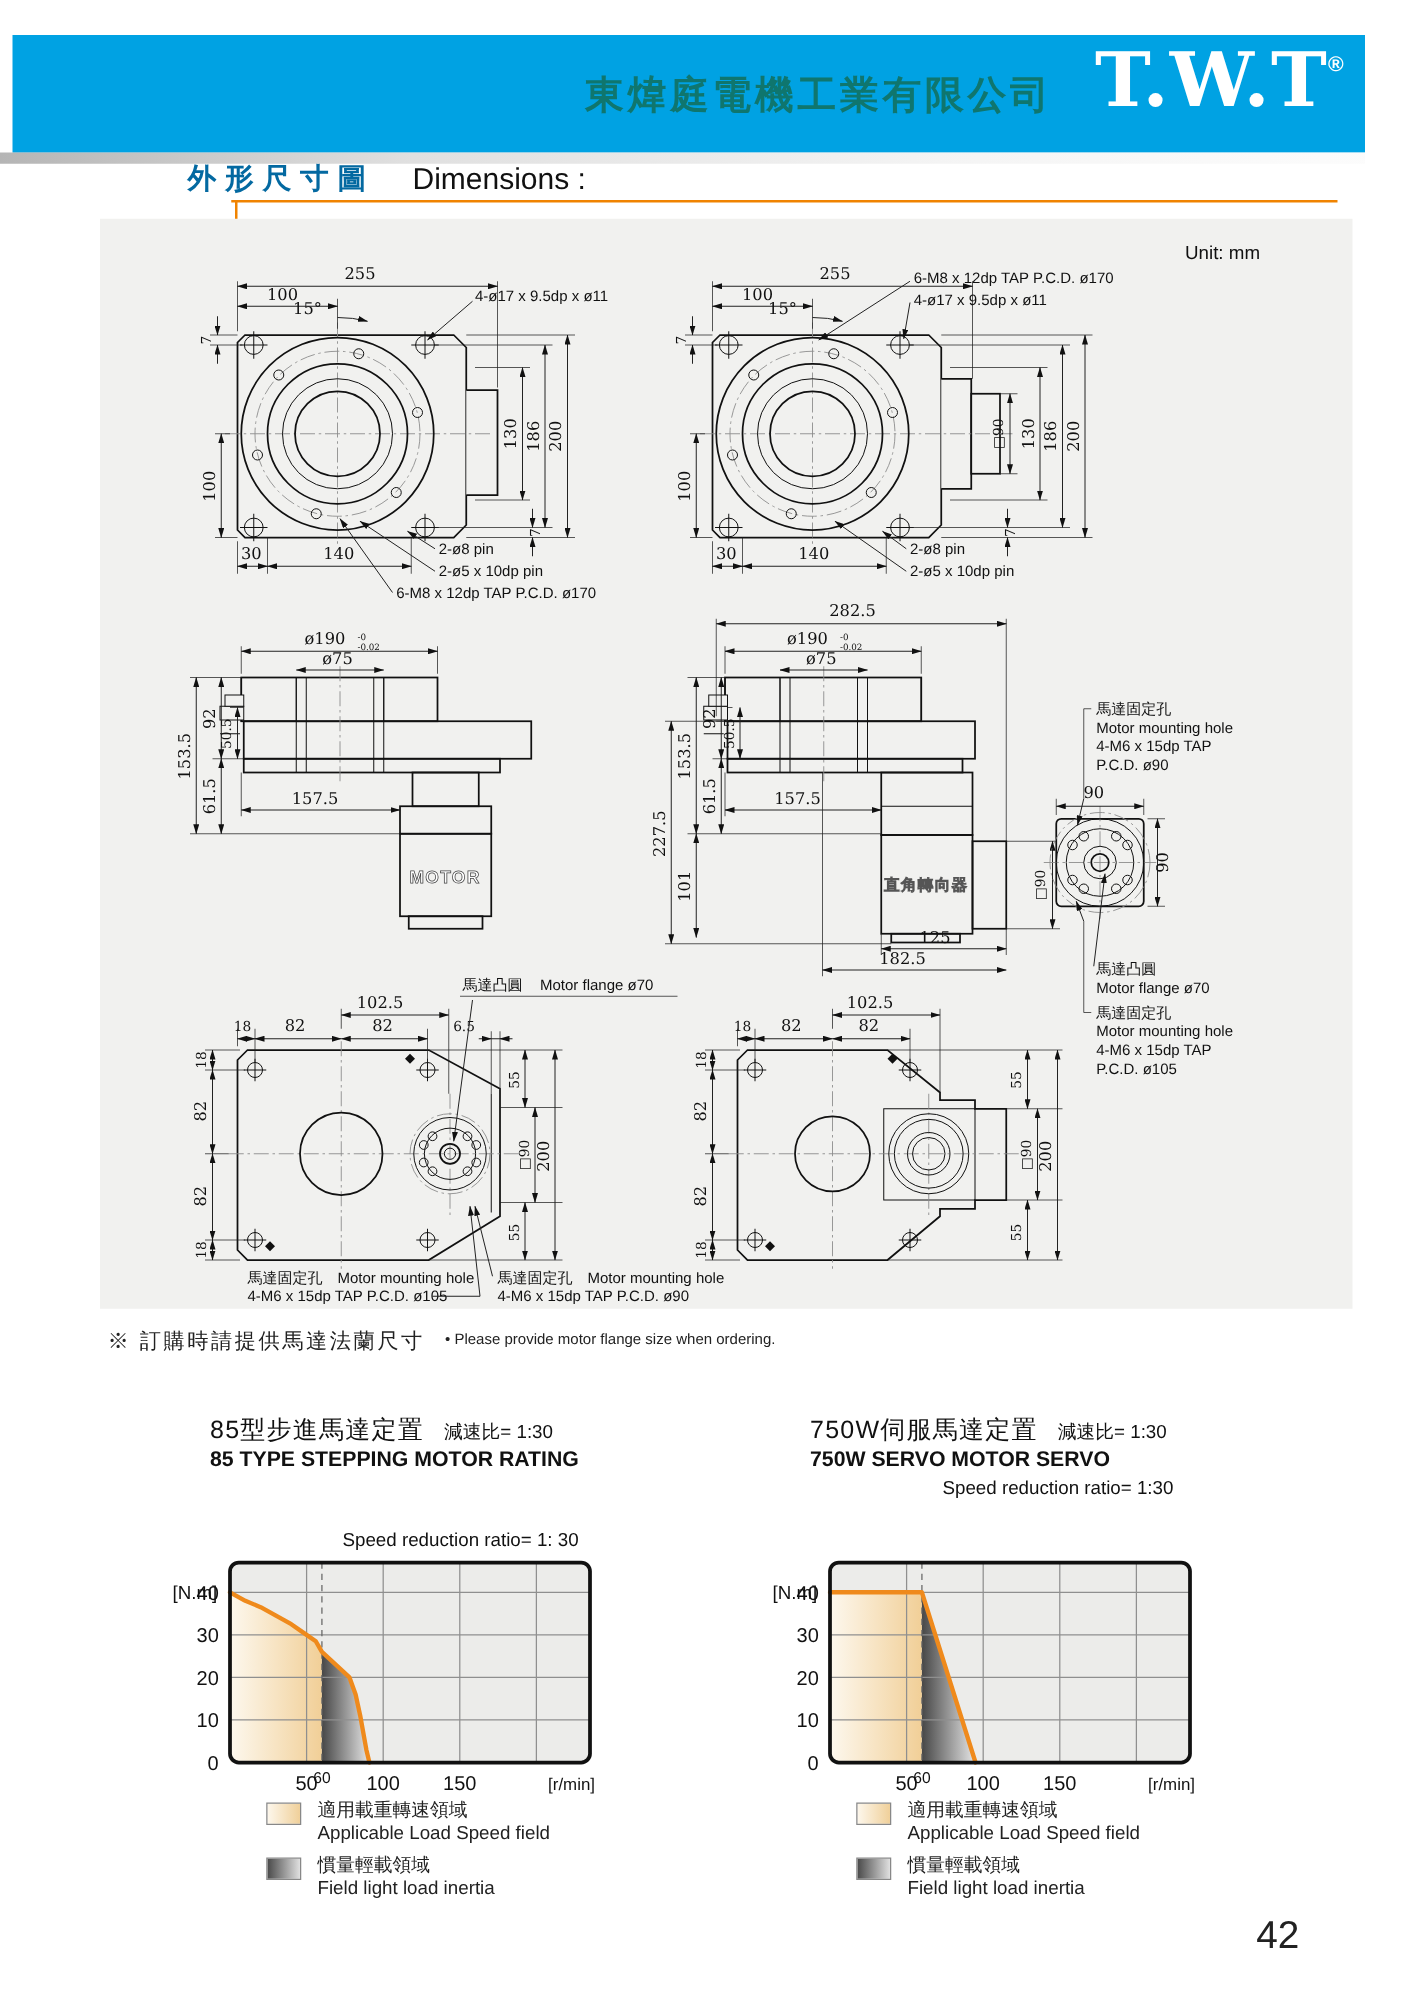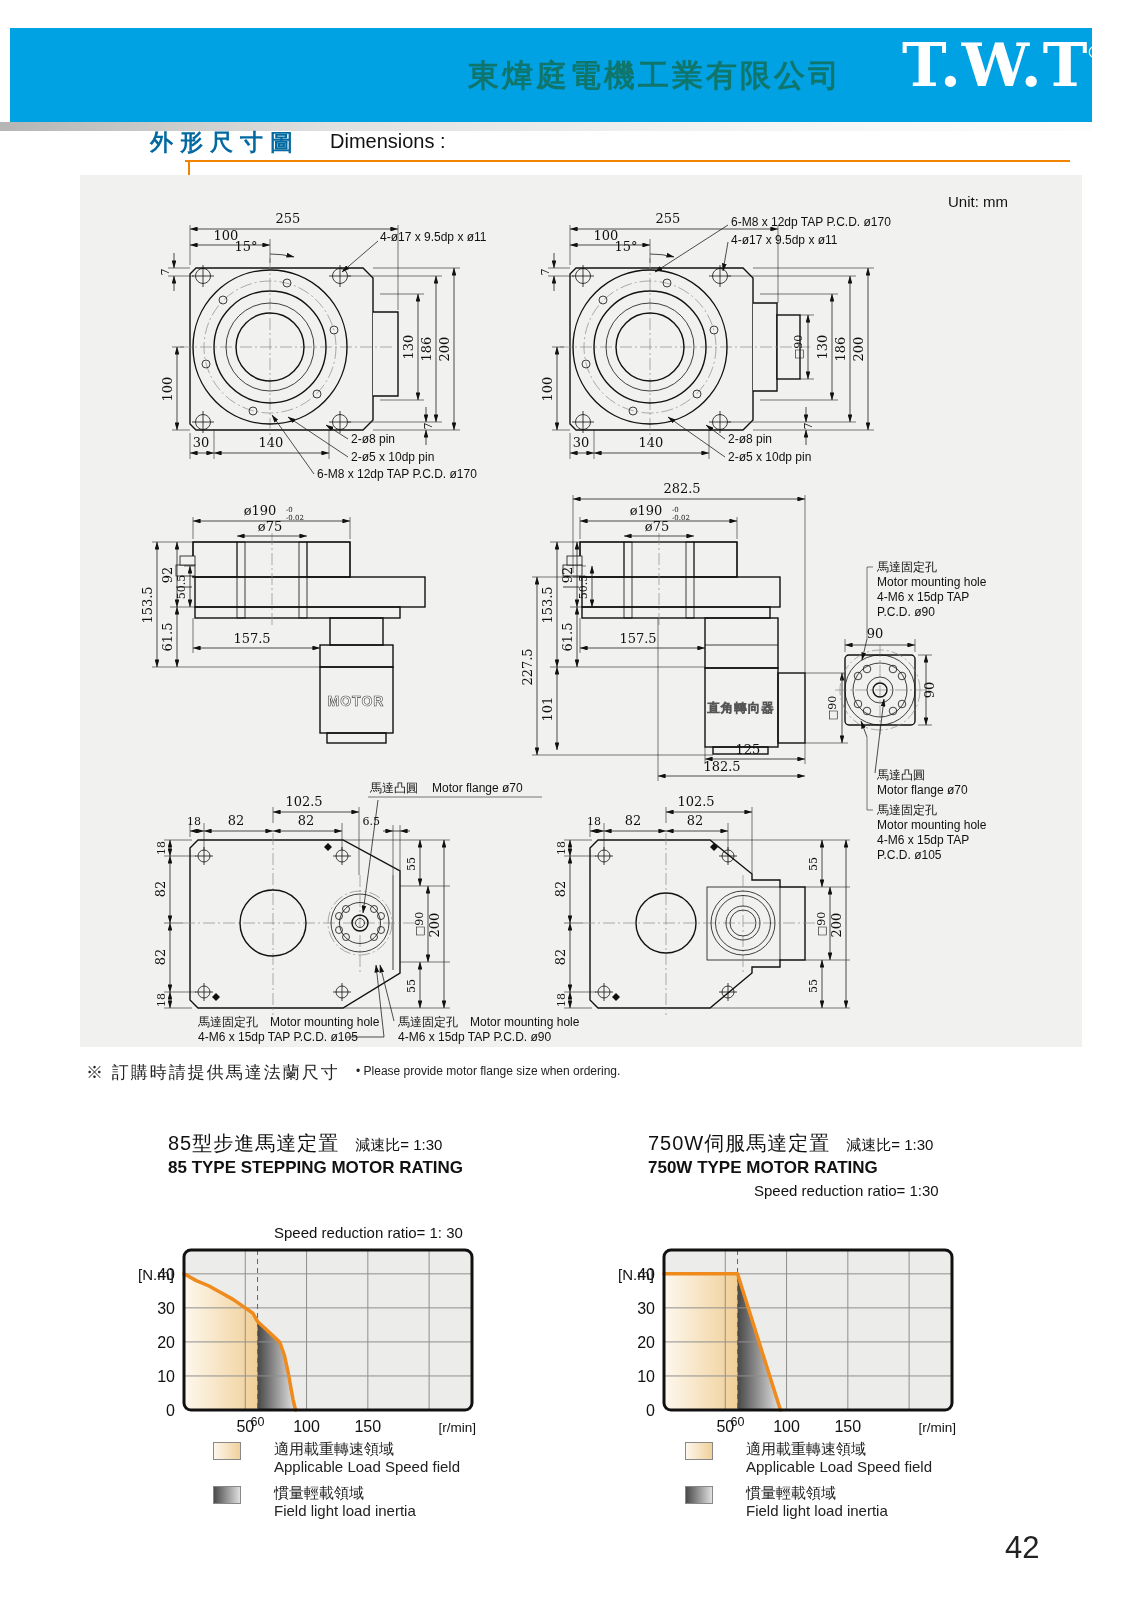--- a/index.html
+++ b/index.html
@@ -2,38 +2,38 @@
 <html><head>
 <meta charset="utf-8">
 <style>
   html,body{margin:0;padding:0;background:#fff;}
   body{width:1126px;height:1600px;position:relative;font-family:"Liberation Sans",sans-serif;overflow:hidden;color:#111;}
   .abs{position:absolute;}
   
   .band{left:10px;top:28px;width:1082px;height:94px;background:#00a2e3;}
   .band-shadow{left:0;top:122px;width:1092px;height:9px;background:linear-gradient(to right,#8d8d8d,#cfcfcf 30%,#efefef 70%,#fafafa);opacity:.65;}
   .company{left:468px;top:55px;font-size:31px;font-weight:bold;color:#0f766e;letter-spacing:3px;}
-  .logo{left:902px;top:30px;font-family:"DejaVu Serif",serif;font-weight:bold;font-size:60px;color:#fff;letter-spacing:1px;}
+  .logo{left:876px;top:30px;font-family:"DejaVu Serif",serif;font-weight:bold;font-size:60px;color:#fff;letter-spacing:1px;}
   .logo-reg{font-size:17px;vertical-align:28px;font-family:"Liberation Sans",sans-serif;}
   
   .sec-zh{left:150px;top:127px;font-size:23px;color:#0369a1;letter-spacing:7px;font-weight:bold;}
-  .sec-en{left:330px;top:130px;font-size:20px;color:#111;}
+  .sec-en{left:330px;top:130px;font-size:24px;color:#111;}
   .rule{left:185px;top:160px;width:885px;height:2px;background:#f08300;}
   .rule-tick{left:188px;top:160px;width:2px;height:17px;background:#f08300;}
   .panel{left:80px;top:175px;width:1002px;height:872px;background:#f1f1ef;}
   
   .note-zh{left:86px;top:1061px;font-size:17px;color:#222;letter-spacing:2px;}
   .note-en{left:356px;top:1064px;font-size:12px;color:#222;}
   
   .ct-zh{font-size:20px;color:#111;letter-spacing:1px;white-space:nowrap;}
   .ct-ratio{font-size:15px;margin-left:16px;letter-spacing:0;}
   .ct-en{font-size:17px;font-weight:bold;color:#111;white-space:nowrap;}
   .ct-sub{font-size:15px;color:#111;white-space:nowrap;}
   .nm{font-size:15px;color:#111;margin-top:48px;}
-  .legend-row{display:flex;align-items:flex-start;gap:20px;}
+  .legend-row{display:flex;align-items:flex-start;}
   .sw{width:26px;height:16px;margin-right:13px;margin-top:2px;}
   .sw-a{background:linear-gradient(90deg,#fdf7ec,#f0d09a);border:1px solid #888;}
   .sw-b{background:linear-gradient(90deg,#4a4a4a,#e0e0e0);border:1px solid #888;}
   .lg-text{font-size:15px;line-height:18px;color:#222;}
   .pageno{left:1005px;top:1530px;font-size:31px;color:#222;}
   
   svg text{fill:#111;}
   .out{stroke:#111;stroke-width:1.4;fill:none;}
   .outf{stroke:#111;stroke-width:1.4;fill:#f1f1ef;}
   .thin{stroke:#111;stroke-width:.8;fill:none;}
@@ -615,21 +615,21 @@
 <div class="abs ct-zh" style="left:168px;top:1130px;">
   <span>85型步進馬達定置</span><span class="ct-ratio">減速比= 1:30</span>
 </div>
 <div class="abs ct-en" style="left:168px;top:1158px;">85 TYPE STEPPING MOTOR RATING</div>
 <div class="abs ct-sub" style="left:274px;top:1182px;margin-top:42px;">Speed reduction ratio= 1: 30</div>
 <div class="abs nm" style="left:138px;top:1218px;">[N.m]</div>
 
 <div class="abs ct-zh" style="left:648px;top:1130px;">
   <span>750W伺服馬達定置</span><span class="ct-ratio">減速比= 1:30</span>
 </div>
-<div class="abs ct-en" style="left:648px;top:1158px;">750W TYPE MOTOR RATING</div>
+<div class="abs ct-en" style="left:648px;top:1158px;">750W SERVO MOTOR SERVO</div>
 <div class="abs ct-sub" style="left:754px;top:1182px;">Speed reduction ratio= 1:30</div>
 <div class="abs nm" style="left:618px;top:1218px;">[N.m]</div>
 
 <svg class="abs" style="left:138px;top:1238px;" width="360" height="205">
   <defs>
     <linearGradient id="gradA0" x1="0" y1="0" x2="1" y2="0">
         <stop offset="0" stop-color="#fdf8ee"></stop>
         <stop offset="1" stop-color="#f1cf97"></stop>
       </linearGradient>
     <linearGradient id="gradB0" x1="0" y1="0" x2="1" y2="0">

